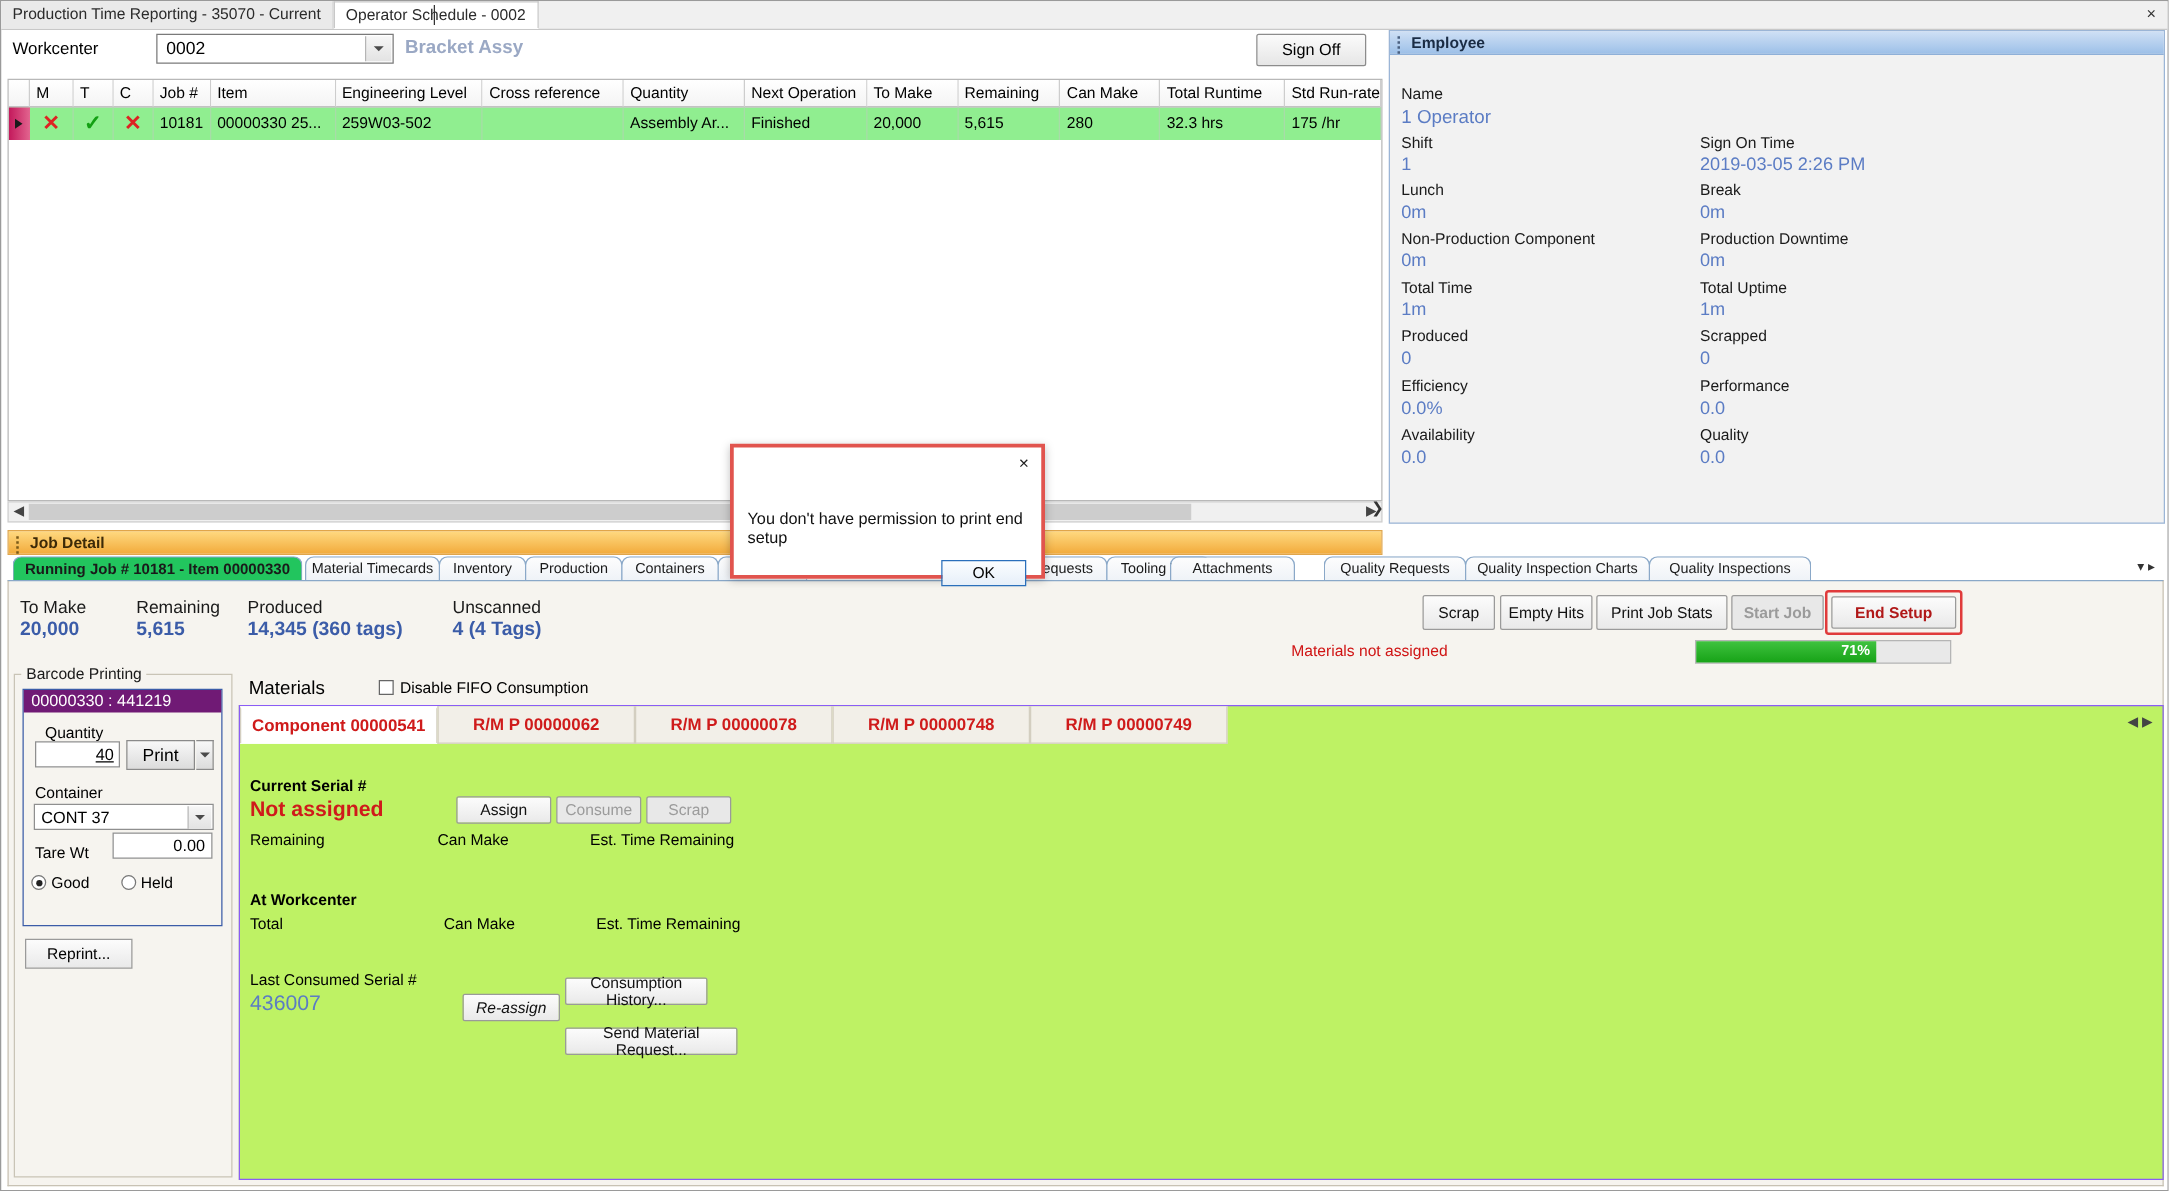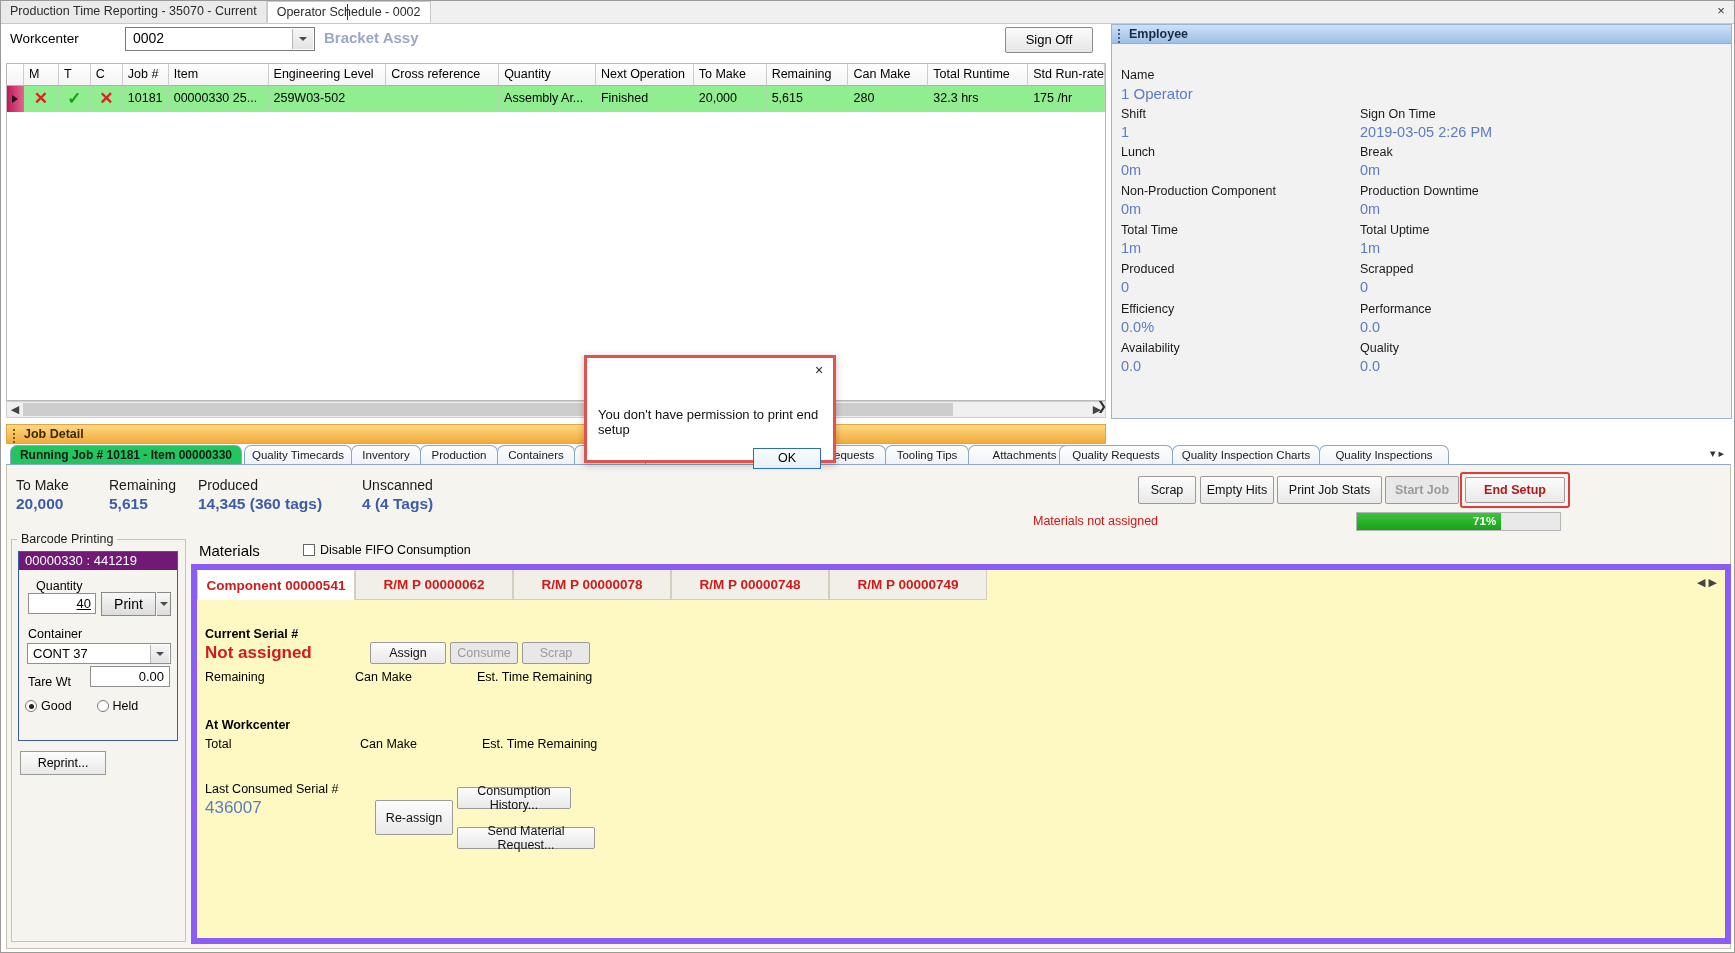--- a/index.html
+++ b/index.html
@@ -297,21 +297,21 @@
   
   .matsTitle { position: absolute; left: 198px; top: 541px; font-size: 15px; }
   .fifoChk {
     position: absolute; left: 302px; top: 543px;
     width: 12px; height: 12px; border: 1px solid #666; background: #fff;
   }
   .fifoLabel { position: absolute; left: 319px; top: 542px; font-size: 12.5px; }
 
   .matPanel {
     position: absolute; left: 190px; top: 563px; width: 1540px; height: 380px;
-    background: #fef9c3; border: 6px solid #8b5cf6;
+    background: #bef264; border: 1px solid #8b5cf6;
   }
   .matTabs { position: absolute; left: 0; top: 0; height: 30px; width: 100%; }
   .mTab {
     position: absolute; top: 0; height: 30px;
     border: 1px solid #d3cec0; border-top: none; background: #f2efe8;
     font-size: 13.5px; font-weight: bold; color: #cf1b1b;
     display: flex; align-items: center; justify-content: center;
     white-space: nowrap;
   }
   .mTab.active {
@@ -492,28 +492,28 @@
         <i></i>
         <i></i>
         <i></i>
         <i></i>
       </span>
     <span>Job Detail</span>
   </div>
 
   <div class="jdTabsRow">
     <div class="jdTab active" style="left:4px;   width:232px">Running Job # 10181 - Item 00000330</div>
-    <div class="jdTab" style="left:238px; width:108px">Quality Timecards</div>
+    <div class="jdTab" style="left:238px; width:108px">Material Timecards</div>
     <div class="jdTab" style="left:345px; width:70px">Inventory</div>
     <div class="jdTab" style="left:414px; width:78px">Production</div>
     <div class="jdTab" style="left:491px; width:78px">Containers</div>
     <div class="jdTab" style="left:568px; width:72px">Mater...</div>
     <div class="jdTab" style="left:808px; width:72px">Requests</div>
     <div class="jdTab" style="left:879px; width:84px">Tooling Tips</div>
-    <div class="jdTab" style="left:962px; width:113px">Attachments</div>
+    <div class="jdTab" style="left:930px; width:100px">Attachments</div>
     <div class="jdTab" style="left:1053px;width:114px">Quality Requests</div>
     <div class="jdTab" style="left:1166px;width:148px">Quality Inspection Charts</div>
     <div class="jdTab" style="left:1313px;width:130px">Quality Inspections</div>
   </div>
   <div class="jdTabArrows">
     <span>▾</span>
     <span>▸</span>
   </div>
 
   <div class="jdPanel">
@@ -604,21 +604,21 @@
     <div class="mLbl" style="left:280px; top:100px;">Est. Time Remaining</div>
 
     <div class="mLbl bold" style="left:8px; top:148px;">At Workcenter</div>
     <div class="mLbl" style="left:8px; top:167px;">Total</div>
     <div class="mLbl" style="left:163px; top:167px;">Can Make</div>
     <div class="mLbl" style="left:285px; top:167px;">Est. Time Remaining</div>
 
     <div class="mLbl" style="left:8px; top:212px;">Last Consumed Serial #</div>
     <div class="mBlue" style="left:8px; top:228px;">436007</div>
 
-    <div class="btn" style="left:178px; top:230px; width:78px; height:35px;">Re-assign</div>
+    <div class="btn" style="left:178px; top:230px; width:78px; height:22px;font-style:italic;">Re-assign</div>
     <div class="btn" style="left:260px; top:217px; width:114px; height:22px;">Consumption History...</div>
     <div class="btn" style="left:260px; top:257px; width:138px; height:22px;">Send Material Request...</div>
   </div>
 
   <div class="modal">
     <div class="modalClose">×</div>
     <div class="modalText">You don't have permission to print end setup</div>
     <div class="modalOk">OK</div>
   </div>
 

